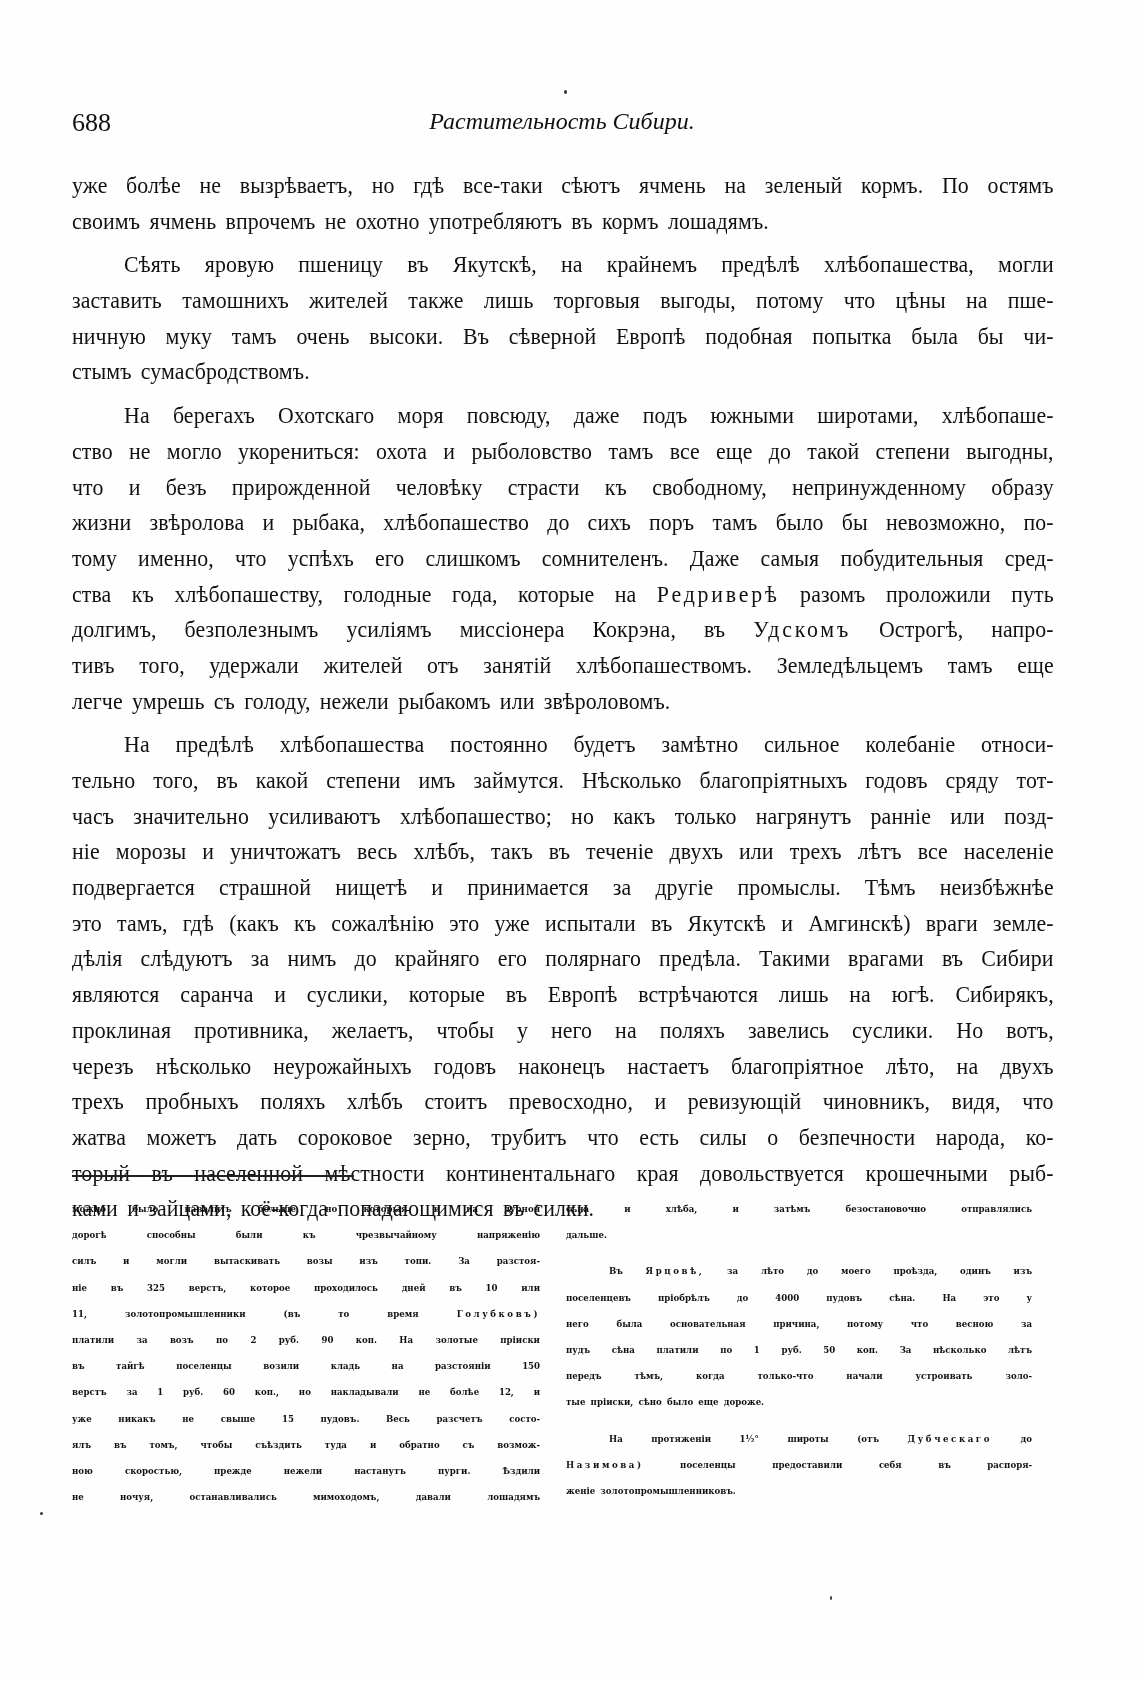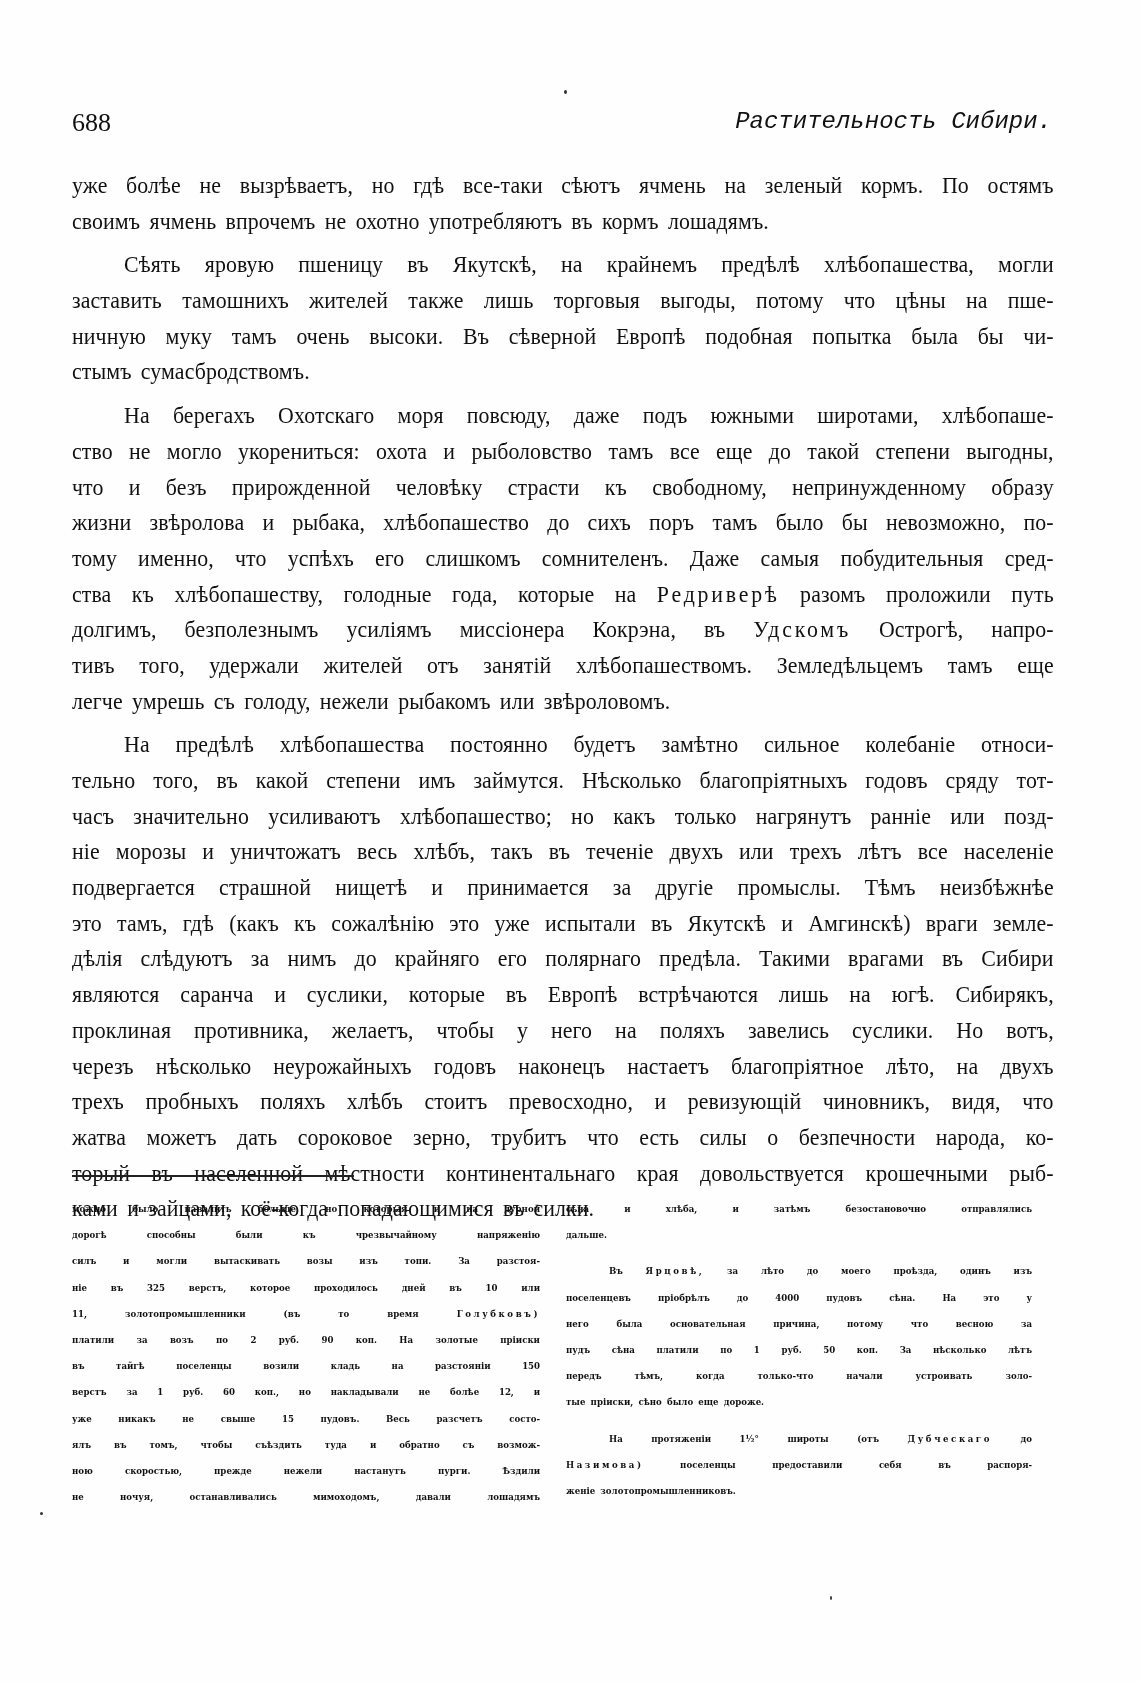--- a/index.html
+++ b/index.html
@@ -2,21 +2,21 @@
 <html><head>
   <meta charset="utf-8">
   <style>
     * { box-sizing: border-box; margin: 0; padding: 0; }
     html, body { width: 1140px; height: 1682px; background: #ffffff; }
     body { position: relative; color: #111111; font-family: "Liberation Serif", "DejaVu Serif", serif; overflow: hidden; }
     .page { position: absolute; left: 0; top: 0; width: 1140px; height: 1682px; background: #fefefe; }
 
     .running-head { position: absolute; top: 106px; left: 72px; width: 980px; height: 40px; }
     .page-number { position: absolute; left: 0; top: 2px; font-size: 26px; font-family: "Liberation Serif", serif; }
-    .page-title { position: absolute; left: 0; width: 980px; top: 2px; text-align: right; font-size: 24px; font-style: italic; font-family: Liberation Mono, monospace; }
+    .page-title { position: absolute; left: 0; width: 980px; top: 2px; text-align: center; font-size: 24px; font-style: italic; font-family: Liberation Serif, serif; }
 
     .main-text { position: absolute; left: 72px; top: 168px; width: 982px; }
     .line { font-size: 23.5px; line-height: 35.7px; height: 35.7px; white-space: nowrap; display: flex; justify-content: space-between; letter-spacing: 0.1px; font-family: "Liberation Serif", serif; transform: scaleX(0.93); transform-origin: left; width: 107.5%; }
     .line.last { justify-content: flex-start; }
     .line.last span { margin-right: 10px; }
     .line.indent { padding-left: 56px; }
     .para-gap { height: 8px; }
 
     .footnote-rule { position: absolute; left: 72px; top: 1175px; width: 282px; height: 2px; background: #222; }
 

